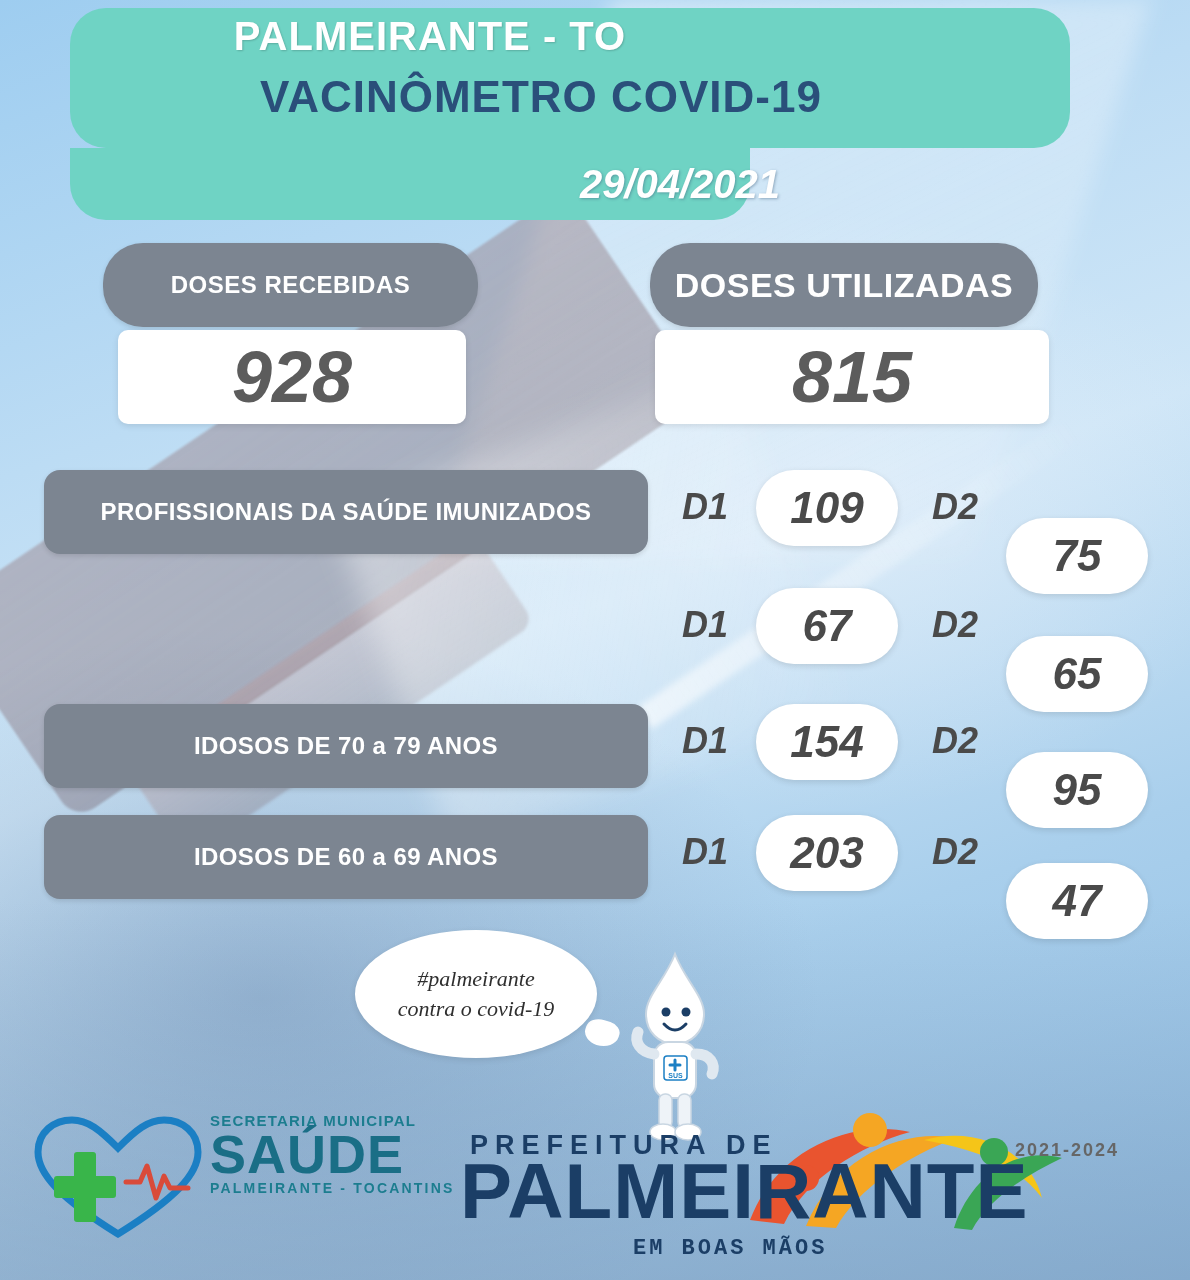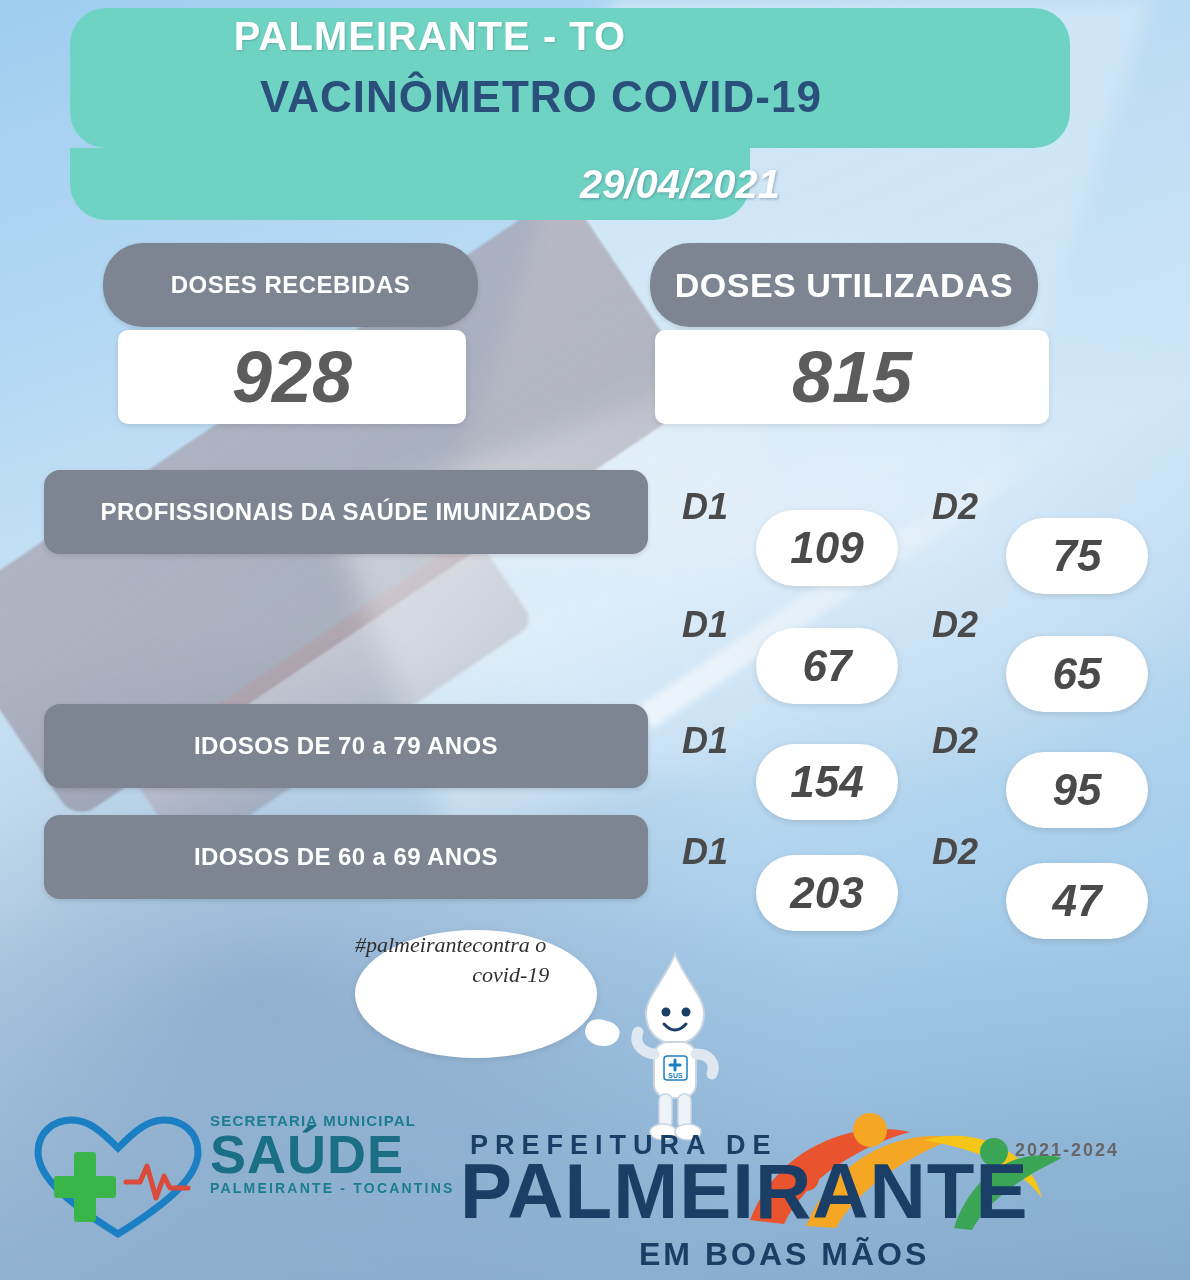--- a/index.html
+++ b/index.html
@@ -239,35 +239,35 @@
     align-items: center;
     justify-content: center;
     font-size: 44px;
     font-weight: bold;
     font-style: italic;
     color: #4a4a4a;
     box-shadow: 0 2px 6px rgba(0,0,0,0.12);
     padding: 0 14px;
     box-sizing: border-box;
   }
-  .dose-value.v1 { left: 756px; width: 142px; margin-top: 40px; }
+  .dose-value.v1 { left: 756px; width: 142px; }
   .dose-value.v2 { left: 1006px; width: 142px; margin-top: 48px; }
 
   
   .bubble {
     position: absolute;
     left: 355px;
     top: 930px;
     width: 242px;
     height: 128px;
     background: #ffffff;
     border-radius: 50%;
     display: flex;
-    flex-direction: row;
-    align-items: flex-start;
+    flex-direction: column;
+    align-items: center;
     justify-content: center;
     box-shadow: 0 2px 6px rgba(0,0,0,0.10);
   }
   .bubble-line {
     font-size: 22px;
     font-style: italic;
     color: #2f2f2f;
     line-height: 1.35;
     font-family: "Liberation Serif", serif;
   }
@@ -348,26 +348,27 @@
     left: 5px;
     top: 42px;
     font-size: 78px;
     font-weight: bold;
     color: #1b3e66;
     letter-spacing: 1px;
     line-height: 1;
   }
   .pref-bottom {
     position: absolute;
-    left: 184px;
+    left: 178px;
     top: 126px;
-    font-size: 32px;
+    font-size: 22px;
     font-weight: bold;
     color: #1b3e66;
     letter-spacing: 3px;
+    font-family: Liberation Mono, monospace;
   }
   .pref-years {
     position: absolute;
     left: 560px;
     top: 30px;
     font-size: 18px;
     font-weight: bold;
     color: #666666;
     letter-spacing: 2px;
   }

